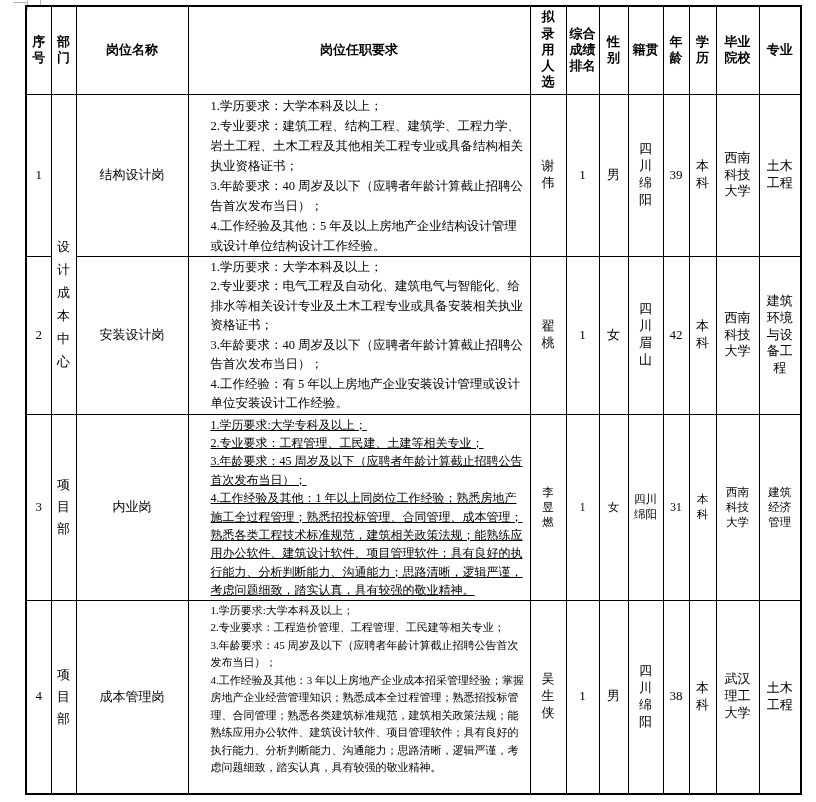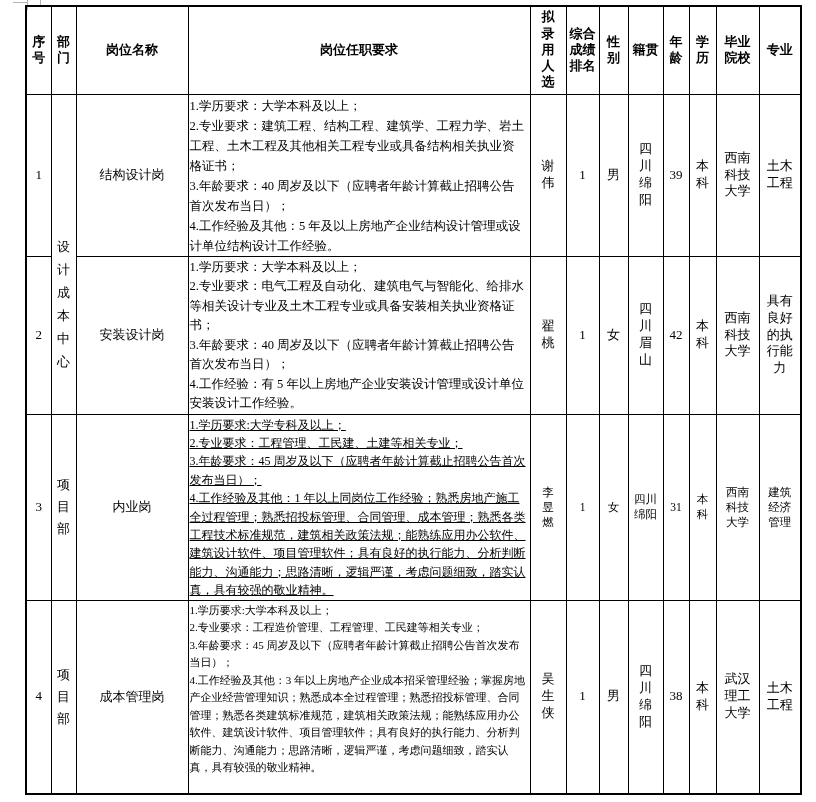--- a/index.html
+++ b/index.html
@@ -31,21 +31,21 @@
   td.pos { font-size:13px; white-space:nowrap; }
 
   
   .stack1 { display:inline-block; width:1.08em; line-height:1.3; word-break:break-all; text-align:center; }
   .stack2 { display:inline-block; width:2.15em; line-height:1.3; word-break:break-all; text-align:center; }
   th .stack1, th .stack2 { line-height:1.25; }
 
   
   td.req {
     text-align:left; vertical-align:top; white-space:pre-wrap; word-break:break-all;
-    font-size:12.5px; line-height:20px; padding:1px 4px 0 1px;
+    font-size:12.5px; line-height:20px; padding:1px 4px 0 22px;
   }
   tr.r2 td.req { line-height:19.5px; }
   tr.r3 td.req { font-size:12px; line-height:18.4px;text-decoration:underline; }
   tr.r4 td.req { font-size:11px; line-height:17.5px; }
 
   
   td.sm { font-size:11.5px; }
   td.sm .stack1 { width:1.1em; }
   td.sm .stack2 { width:2.2em; }
 
@@ -119,21 +119,21 @@
 2.专业要求：电气工程及自动化、建筑电气与智能化、给排水等相关设计专业及土木工程专业或具备安装相关执业资格证书；
 3.年龄要求：40 周岁及以下（应聘者年龄计算截止招聘公告首次发布当日）；
 4.工作经验：有 5 年以上房地产企业安装设计管理或设计单位安装设计工作经验。</td>
       <td class="c"><span class="stack1">翟桃</span></td>
       <td class="c">1</td>
       <td class="c">女</td>
       <td class="c"><span class="stack1">四川眉山</span></td>
       <td class="c">42</td>
       <td class="c"><span class="stack1">本科</span></td>
       <td class="c"><span class="stack2">西南科技大学</span></td>
-      <td class="c"><span class="stack2">具有良好的执行能力</span></td>
+      <td class="c"><span class="stack2">建筑环境与设备工程</span></td>
     </tr>
 
     <tr class="r3" style="height:185px">
       <td class="c">3</td>
       <td class="c dept"><span class="stack1">项目部</span></td>
       <td class="pos">内业岗</td>
       <td class="req">1.学历要求:大学专科及以上；
 2.专业要求：工程管理、工民建、土建等相关专业；
 3.年龄要求：45 周岁及以下（应聘者年龄计算截止招聘公告首次发布当日）；
 4.工作经验及其他：1 年以上同岗位工作经验；熟悉房地产施工全过程管理；熟悉招投标管理、合同管理、成本管理；熟悉各类工程技术标准规范，建筑相关政策法规；能熟练应用办公软件、建筑设计软件、项目管理软件；具有良好的执行能力、分析判断能力、沟通能力；思路清晰，逻辑严谨，考虑问题细致，踏实认真，具有较强的敬业精神。</td>

